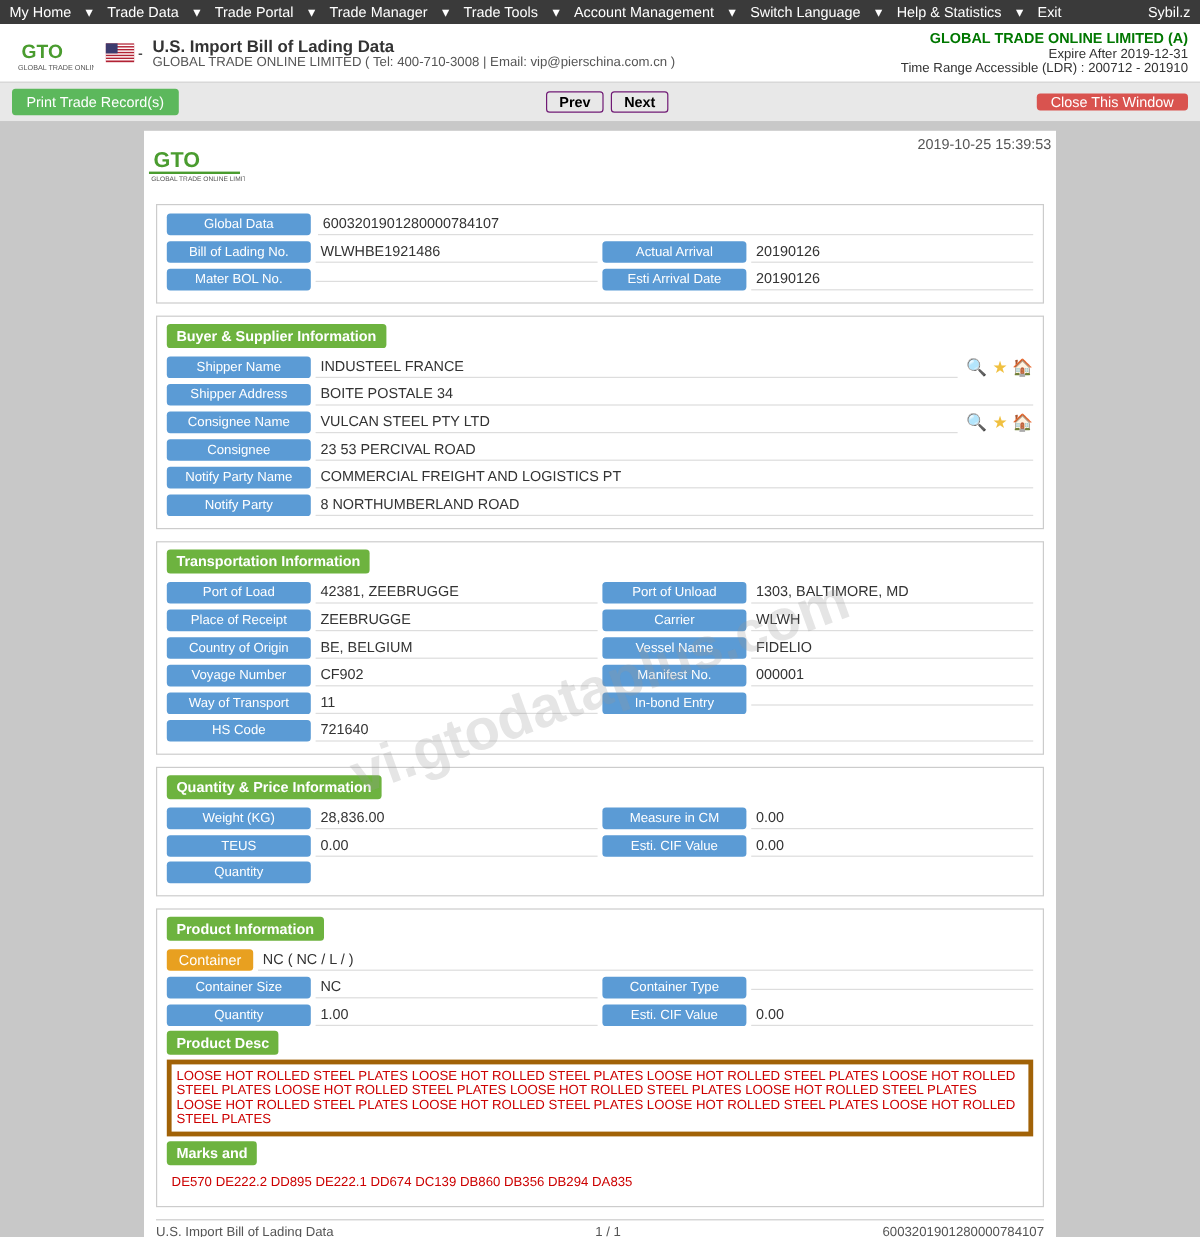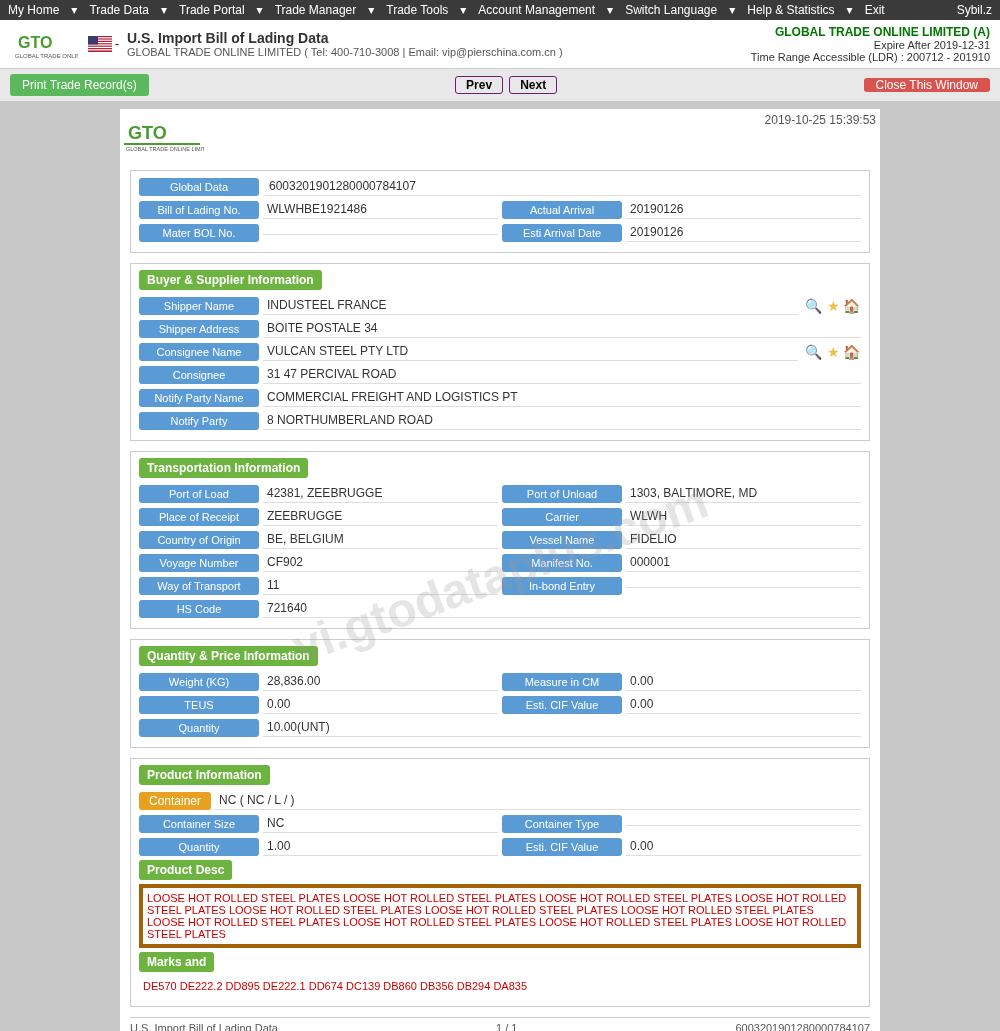--- a/index.html
+++ b/index.html
@@ -198,21 +198,21 @@
           <span class="data-label">Consignee Name</span>
           <span class="data-value" style="flex:1;">VULCAN STEEL PTY LTD</span>
           <div class="icon-group">
             <span class="icon-btn">🔍</span>
             <span class="icon-btn" style="color:#f0c040;">★</span>
             <span class="icon-btn" style="color:#c04040;">🏠</span>
           </div>
         </div>
         <div class="full-row">
           <span class="data-label">Consignee</span>
-          <span class="data-value" style="flex:1;">31 47 PERCIVAL ROAD</span>
+          <span class="data-value" style="flex:1;">23 53 PERCIVAL ROAD</span>
         </div>
         <div class="full-row">
           <span class="data-label">Notify Party Name</span>
           <span class="data-value" style="flex:1;">COMMERCIAL FREIGHT AND LOGISTICS PT</span>
         </div>
         <div class="full-row">
           <span class="data-label">Notify Party</span>
           <span class="data-value" style="flex:1;">8 NORTHUMBERLAND ROAD</span>
         </div>
       </div>
@@ -282,21 +282,20 @@
             <span class="data-label">TEUS</span>
             <span class="data-value">0.00</span>
           </div>
           <div class="bol-cell">
             <span class="data-label">Esti. CIF Value</span>
             <span class="data-value">0.00</span>
           </div>
         </div>
         <div class="full-row">
           <span class="data-label">Quantity</span>
-          <span class="data-value">10.00(UNT)</span>
         </div>
       </div>
 
       <div class="section-outer">
         <div class="section-title">Product Information</div>
         <div class="full-row">
           <button class="container-btn">Container</button>
           <span class="data-value">NC ( NC / L / )</span>
         </div>
         <div class="bol-grid">

